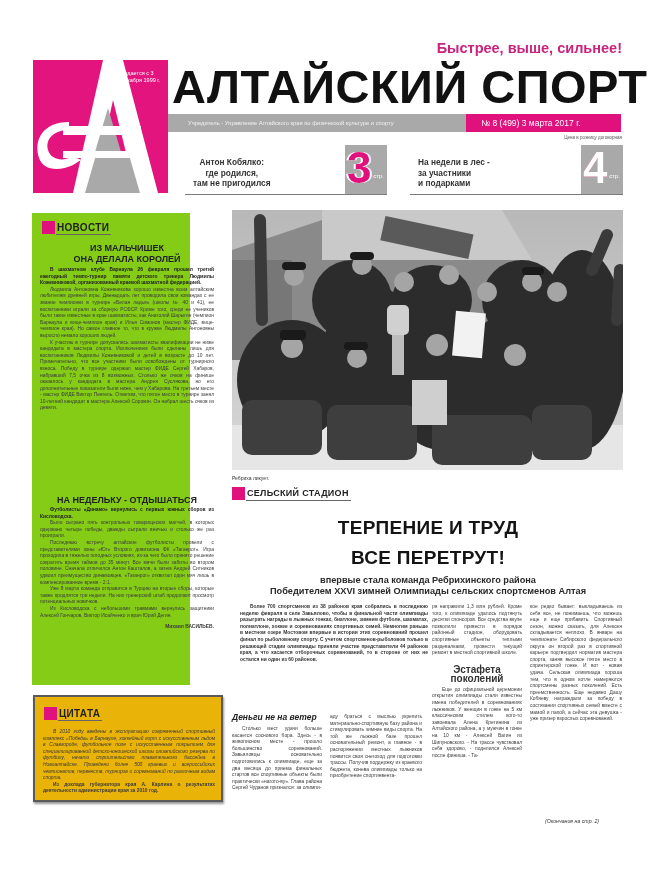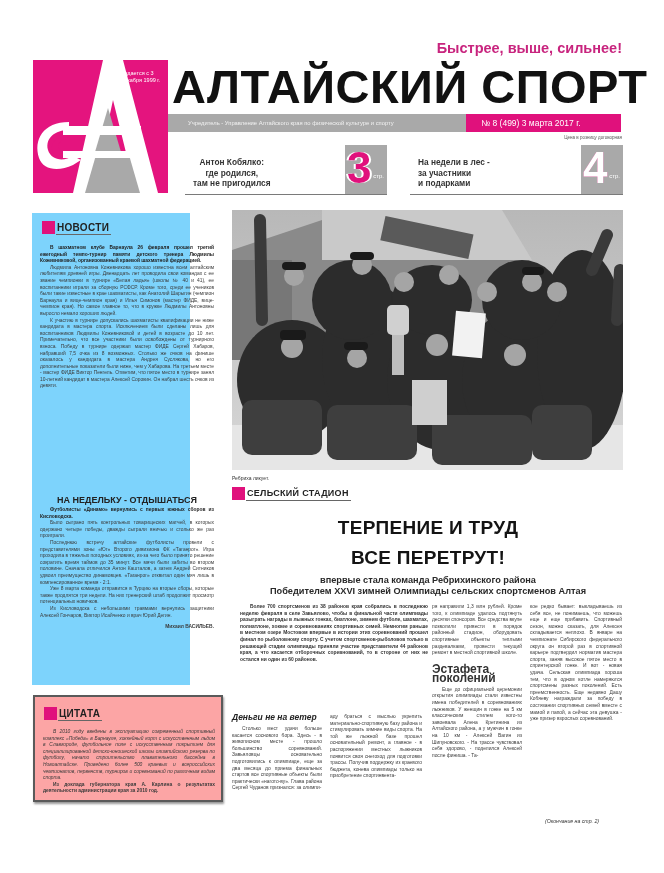--- a/index.html
+++ b/index.html
@@ -19,46 +19,46 @@
   .price { left: 540px; top: 135px; width: 82px; text-align: right; font-size: 4.5px; color: #555; white-space: nowrap; }
 
   
   .teaser { top: 145px; height: 50px; border-bottom: 1px solid #7a7a7a; }
   .teaser-text { position: absolute; left: 8px; top: 12px; font-size: 8.3px; line-height: 10.5px; font-weight: bold; color: #333; }
   .teaser-num { position: absolute; top: 0; width: 42px; height: 49px; background: #a9a9a9; }
   .teaser-num .digit { position: absolute; left: 2px; top: -2px; font-size: 44px; font-weight: bold; line-height: 50px; }
   .teaser-num .str { position: absolute; right: 3px; bottom: 15px; font-size: 6px; color: #fff; }
 
   
-  .news-box { left: 32px; top: 213px; width: 158px; height: 472px; background: #7dd3fc; }
+  .news-box { left: 32px; top: 213px; width: 158px; height: 472px; background: #84cc16; }
   .rubric { display: flex; align-items: center; height: 15px; }
   .rubric .sq { width: 13px; height: 13px; background: #e0117c; margin-right: 1px; }
   .rubric .lbl { font-weight: bold; font-size: 10px; color: #222; border-bottom: 1px solid #666; padding: 0 2px 0 1px; line-height: 13px; letter-spacing: 0.3px; }
   .news-box .rubric { position: absolute; left: 10px; top: 7px; }
   .headline-s { font-weight: bold; font-size: 9px; text-align: center; line-height: 11px; color: #222; }
   .body-text { font-size: 4.9px; line-height: 6.6px; color: #3b3b3b; text-align: justify; }
   .body-text p { text-indent: 10px; }
   .body-text p.lead { font-weight: bold; color: #222; }
 
   
-  .quote-box { left: 33px; top: 695px; width: 190px; height: 107px; border: 2px solid #5a5a5a; background: #fca5a5; box-shadow: 1px 2px 2px #999; }
+  .quote-box { left: 33px; top: 695px; width: 190px; height: 107px; border: 2px solid #5a5a5a; background: #eab308; box-shadow: 1px 2px 2px #999; }
   .quote-box .rubric { position: absolute; left: 9px; top: 9px; }
   .quote-body { position: absolute; left: 8px; top: 32px; width: 172px; font-style: italic; }
 
   
   .photo { left: 232px; top: 210px; width: 391px; height: 260px; background: #6b6b6b; overflow: hidden; }
   .caption { left: 232px; top: 475px; font-size: 5px; color: #333; }
 
   
   .sect-rubric { left: 232px; top: 486px; }
   .main-headline { left: 232px; top: 513px; width: 392px; text-align: center; font-weight: bold; font-size: 19px; line-height: 30px; color: #141414; letter-spacing: 0.3px; }
   .subhead { left: 232px; top: 575px; width: 392px; text-align: center; font-weight: bold; font-size: 9.2px; line-height: 11px; color: #2a2a2a; }
   .col { width: 120px; }
   .subtitle { font-weight: bold; font-style: italic; font-size: 8.5px; color: #222; }
-  .estafeta { font-weight: bold; font-size: 12px; text-align: left; line-height: 9.5px; color: #333; }
+  .estafeta { font-weight: bold; font-size: 10px; text-align: center; line-height: 9.5px; color: #333; }
   .continued { left: 545px; top: 818px; font-style: italic; font-size: 5.2px; color: #333; }
 </style>
 </head>
 <body>
 
 <div class="abs slogan">Быстрее, выше, сильнее!</div>
 
 <div class="abs logo">
   <svg width="135" height="133" viewBox="0 0 135 133">
     <polygon points="40,133 70,0 90,0 125,133 103,133 80,40 60,133" fill="#ffffff"></polygon>
@@ -101,20 +101,24 @@
   </div>
 </div>
 
 <div class="abs news-box">
   <div class="rubric">
     <span class="sq"></span>
     <span class="lbl">НОВОСТИ</span>
   </div>
 
   <div style="position:absolute; left:8px; top:30px; width:174px;">
+    <div class="headline-s">
+      <div>ИЗ МАЛЬЧИШЕК</div>
+      <div>ОНА ДЕЛАЛА КОРОЛЕЙ</div>
+    </div>
     <div class="body-text" style="margin-top:2px;">
       <p class="lead">В шахматном клубе Барнаула 26 февраля прошел третий ежегодный темпо-турнир памяти детского тренера Людмилы Кожевниковой, организованный краевой шахматной федерацией.</p>
       <p>Людмила Антоновна Кожевникова хорошо известна всем алтайским любителям древней игры. Двенадцать лет проводила свои командах с ее звание чемпионки в турнире «Белая ладья» (школы № 40 и 41), ее воспитанники играли за сборную РСФСР. Кроме того, среди ее учеников были такие известные в крае шахматисты, как Анатолий Шарыгин (чемпион Барнаула и вице-чемпион края) и Илья Симонов (мастер ФИДЕ, вице-чемпион края). Но самое главное то, что в кружке Людмилы Антоновны выросло немало хороших людей.</p>
       <p>К участию в турнире допускались шахматисты квалификации не ниже кандидата в мастера спорта. Исключением были сделаны лишь для воспитанников Людмилы Кожевниковой и детей в возрасте до 10 лет. Примечательно, что все участники были освобождены от турнирного взноса. Победу в турнире одержал мастер ФИДЕ Сергей Хабаров, набравший 7,5 очка из 8 возможных. Столько же очков на финише оказалось у кандидата в мастера Андрея Суслякова, но его дополнительные показатели были ниже, чем у Хабарова. На третьем месте - мастер ФИДЕ Виктор Пенгель. Отметим, что пятое место в турнире занял 10-летний кандидат в мастера Алексей Сорокин. Он набрал шесть очков из девяти.</p>
     </div>
   </div>
 
   <div style="position:absolute; left:8px; top:282px; width:174px;">
     <div class="headline-s">НА НЕДЕЛЬКУ - ОТДЫШАТЬСЯ</div>
     <div class="body-text" style="margin-top:1px;">

